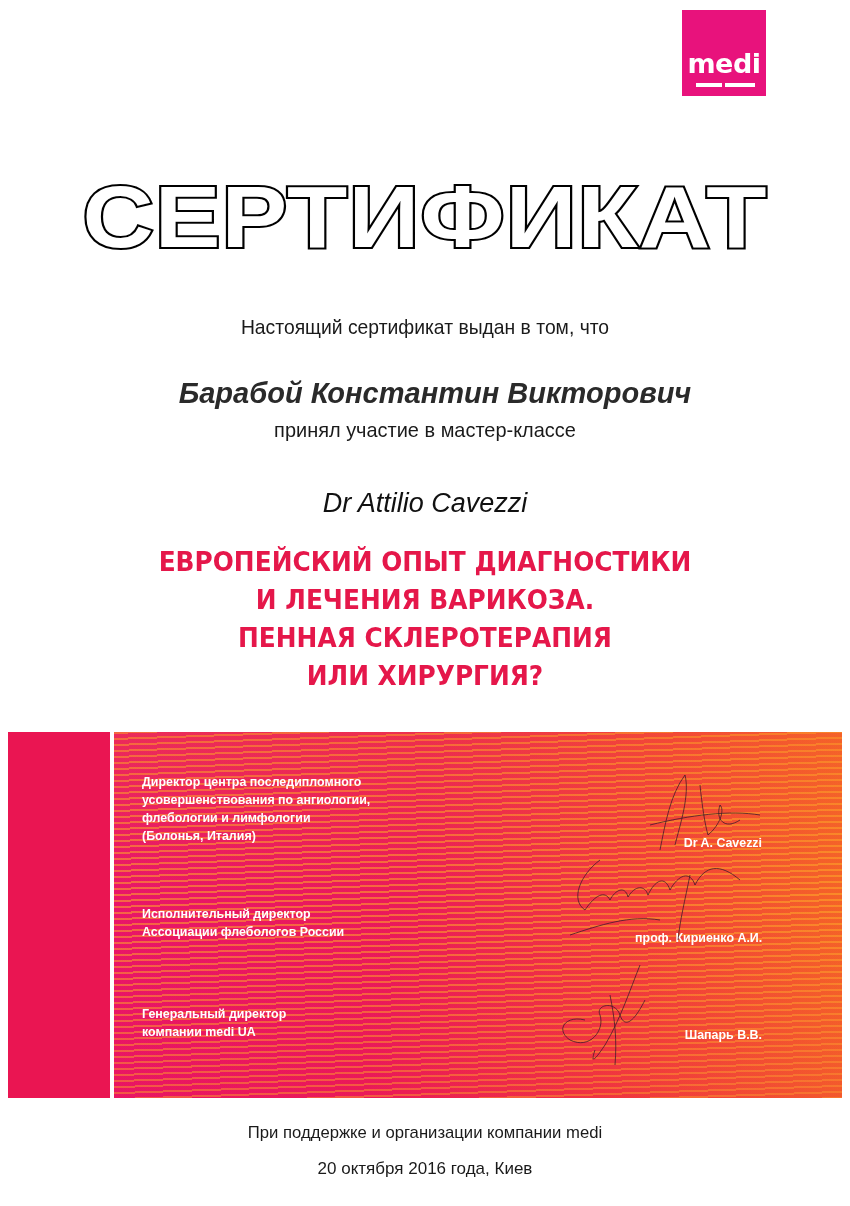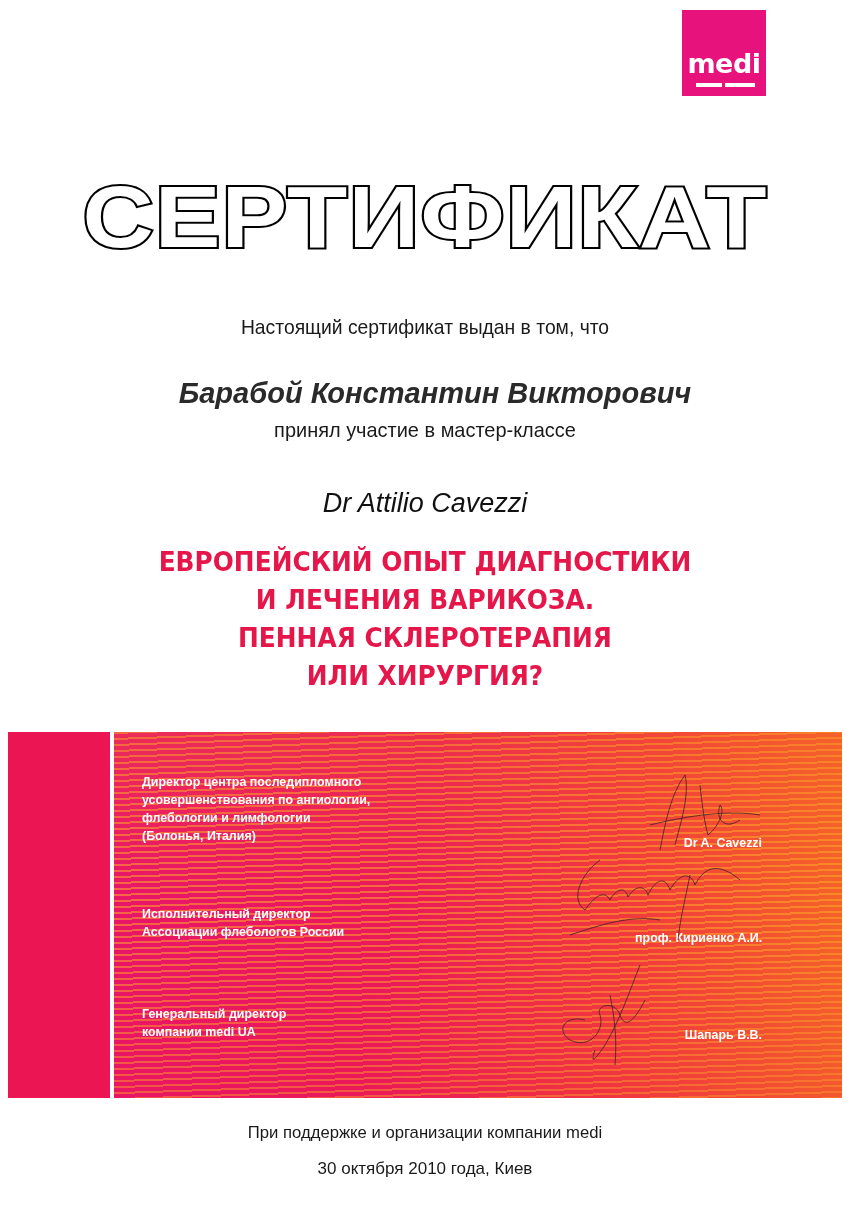--- a/index.html
+++ b/index.html
@@ -118,13 +118,13 @@
   <path d="M30 85 C 35 60, 40 30, 55 10 C 60 30, 50 60, 45 80 M 20 60 C 60 50, 100 45, 130 50 M 70 20 C 72 40, 75 60, 78 70 C 90 60, 95 45, 90 40 C 85 55, 95 65, 110 55" fill="none" stroke="#3a1a2a" stroke-width="1" opacity="0.75"></path>
 </svg>
 <svg class="sig" style="left:540px; top:855px;" width="240" height="90" viewBox="0 0 240 90">
   <path d="M60 5 C 40 20, 30 45, 45 55 C 55 40, 65 35, 70 45 C 75 35, 85 30, 88 42 C 95 30, 105 30, 108 40 C 115 25, 125 20, 130 35 C 138 20, 150 15, 155 30 C 165 10, 180 8, 200 25 M 30 80 C 60 70, 90 60, 120 65 M 150 20 C 145 45, 140 65, 138 85" fill="none" stroke="#3a1a2a" stroke-width="1" opacity="0.75"></path>
 </svg>
 <svg class="sig" style="left:545px; top:960px;" width="130" height="110" viewBox="0 0 130 110">
   <path d="M95 5 C 85 30, 75 60, 60 85 C 50 100, 45 105, 50 90 M 40 60 C 20 55, 10 70, 25 80 C 45 90, 60 70, 55 55 C 50 45, 70 40, 75 55 C 80 70, 90 60, 100 40 M 65 35 C 70 60, 72 80, 70 105" fill="none" stroke="#3a1a2a" stroke-width="1" opacity="0.75"></path>
 </svg>
 
 <div class="line support">При поддержке и организации компании medi</div>
-<div class="line date">30 октября 2010 года, Киев</div>
+<div class="line date">20 октября 2016 года, Киев</div>
 
 </body></html>

